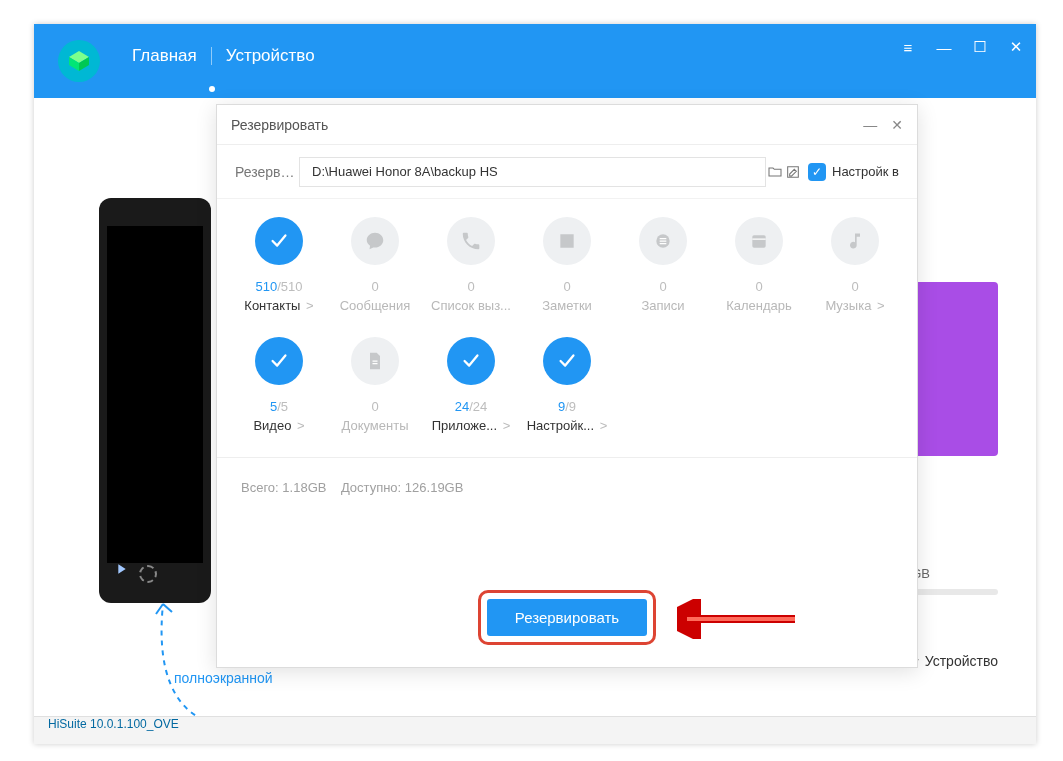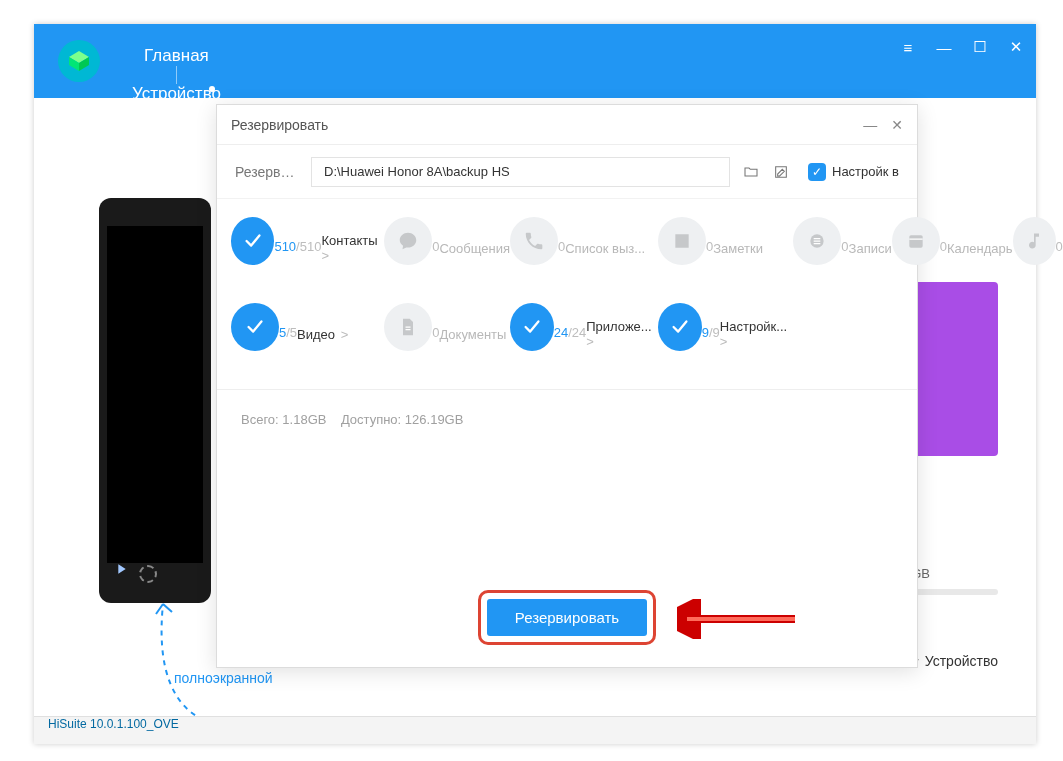--- a/index.html
+++ b/index.html
@@ -31,21 +31,21 @@
   }
   .logo {
     width: 42px; height: 42px;
     background: #00b8d4;
     border-radius: 50%;
     margin-left: 24px;
     margin-top: 6px;
     display: flex; align-items: center; justify-content: center;
   }
   .logo svg { width: 24px; height: 24px; }
-  .nav { display: flex; align-items: center; margin-left: 18px; margin-top: 12px; font-size: 17px; flex-direction: column; }
+  .nav { display: flex; align-items: center; margin-left: 18px; margin-top: 12px; font-size: 17px; }
   .nav span { padding: 0 14px; cursor: default; }
   .nav .sep { width:1px; height:18px; background:rgba(255,255,255,.5); padding:0; }
   .nav-indicator {
     position:absolute;
     left: 175px;
     top: 62px;
     width:6px; height:6px; background:#fff; border-radius:50%;
   }
   .wincontrols {
     position:absolute; right:12px; top:14px;
@@ -108,21 +108,21 @@
     height:40px; border-bottom:1px solid #eee;
     display:flex; align-items:center; justify-content:space-between;
     padding: 0 14px; font-size:14px; color:#555;
   }
   .dlg-header .close { display:flex; gap:14px; color:#888; }
   .dlg-header .close span { cursor:pointer; }
 
   .pathrow {
     height:54px;
     display:flex; align-items:center;
-    padding: 0 18px; gap: 12px;
+    padding: 0 18px; 
     border-bottom:1px solid #f2f2f2;
   }
   .pathrow .label { color:#777; font-size:14px; width:64px; overflow:hidden; text-overflow:ellipsis; white-space:nowrap; }
   .pathrow .path {
     flex:1 1 auto; height:30px; border:1px solid #e3e3e3;
     display:flex; align-items:center; padding:0 12px;
     font-size:13px; color:#333;
   }
   .pathrow .iconbtn { width:18px; height:18px; color:#666; cursor:pointer; display:flex; align-items:center; justify-content:center; }
   .selectall {
@@ -134,21 +134,21 @@
     display:flex;align-items:center;justify-content:center;color:#fff;font-size:12px;
   }
 
   .grid {
     display:grid;
     grid-template-columns: repeat(7, 1fr);
     padding: 18px 14px 0 14px;
     row-gap: 24px;
   }
   .cat {
-    display:flex; flex-direction:row; align-items:center;
+    display:flex; flex-direction:column; align-items:center;
     font-size:13px;
   }
   .cat .circle {
     width:48px; height:48px; border-radius:50%;
     background:#eef0f2; color:#c6c8ca;
     display:flex; align-items:center; justify-content:center;
     margin-bottom:14px;
   }
   .cat.selected .circle { background:#2196f3; color:#fff; }
   .cat .count { color:#bdbdbd; margin-bottom:4px; }

